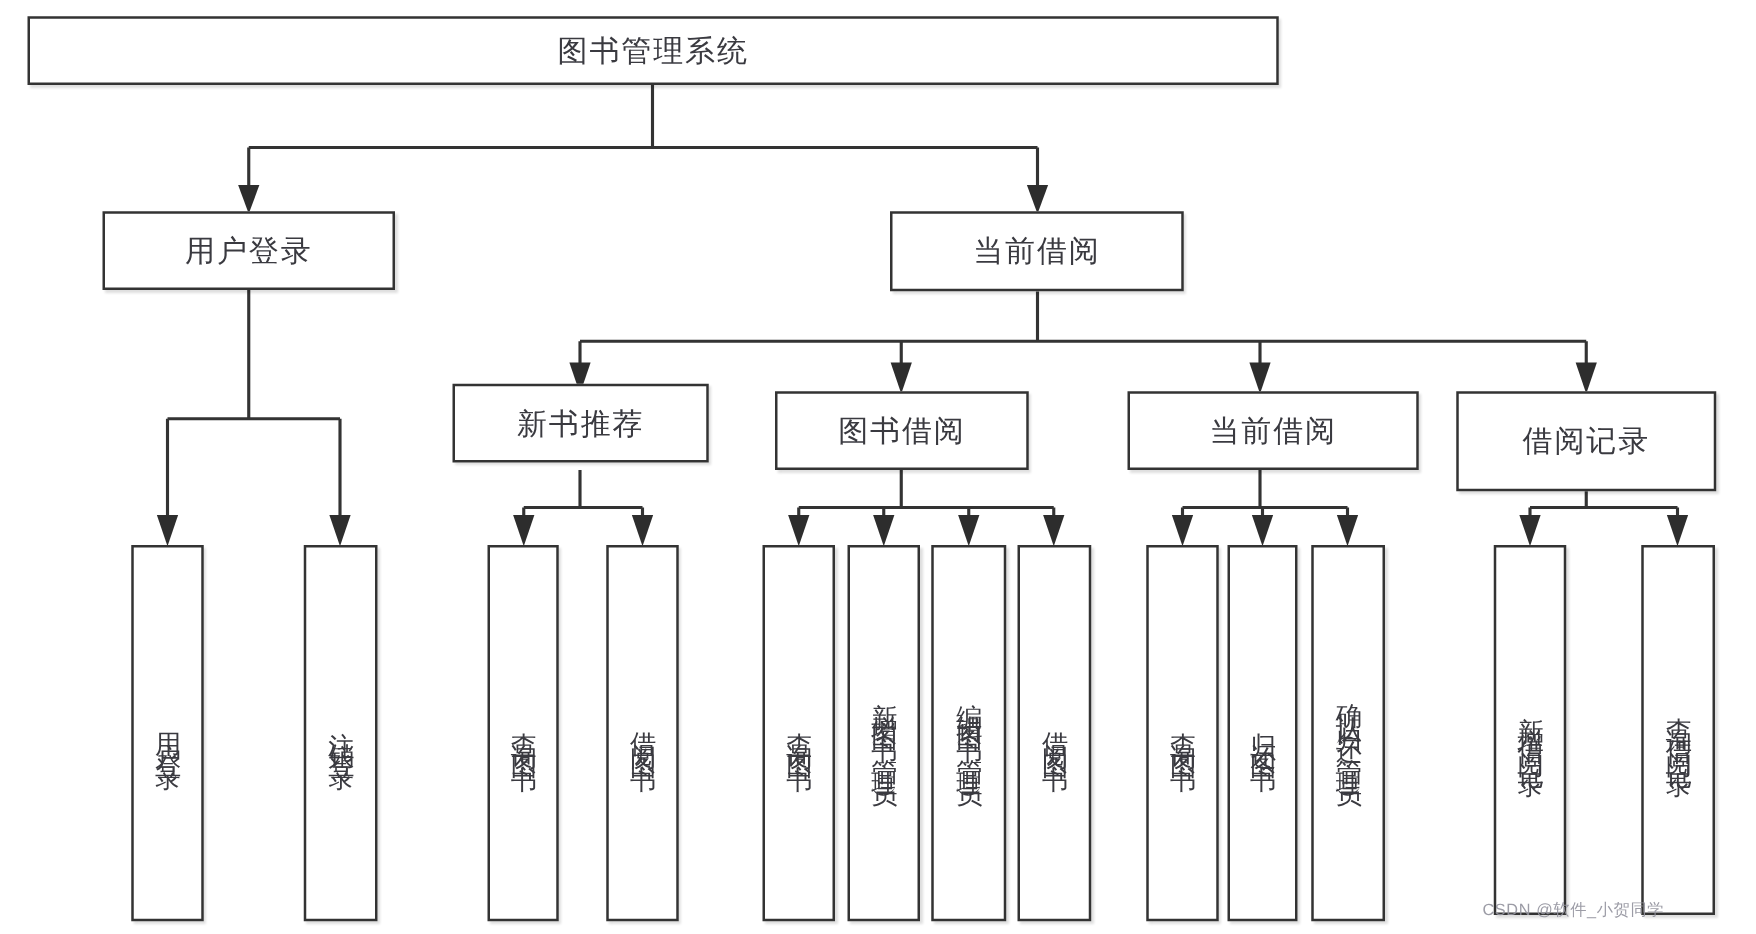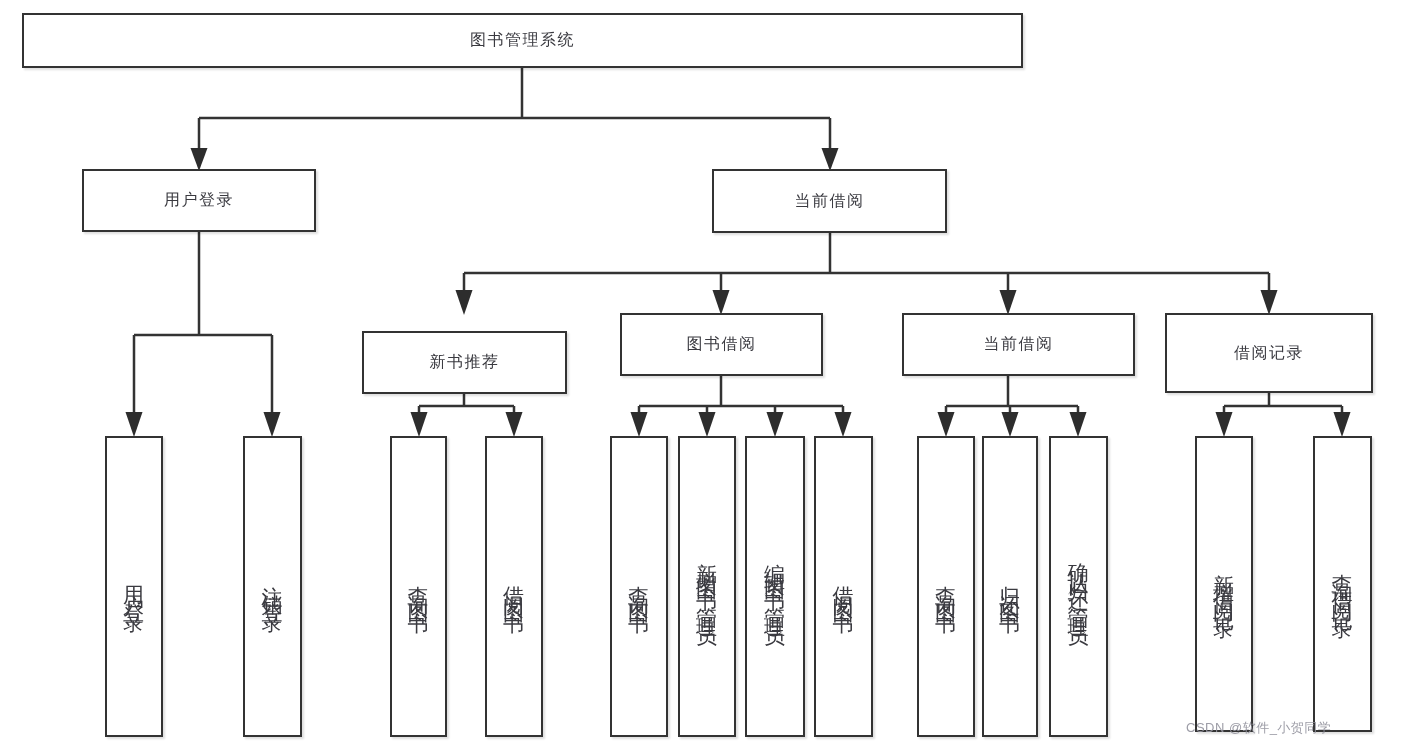--- a/index.html
+++ b/index.html
@@ -9,25 +9,25 @@
     position:relative; width:1405px; height:747px;
     background:#ffffff; overflow:hidden;
   }
   svg.wires { position:absolute; left:0; top:0; z-index:1; }
   .node {
     position:absolute; background:#ffffff; border:2.5px solid #333333;
     display:flex; align-items:center; justify-content:center;
     color:#3a3a40; z-index:2;
     box-shadow:2px 2px 2px rgba(0,0,0,0.13);
   }
-  .hlabel { font-size:16px; letter-spacing:1.5px; white-space:nowrap; }
+  .hlabel { font-size:24px; letter-spacing:1.5px; white-space:nowrap; }
   .n-root        { left:22px;  top:13px;  width:1001px; height:55px; }
   .n-user-login  { left:82px;  top:169px; width:234px;  height:63px; }
   .n-book-mgmt   { left:712px; top:169px; width:235px;  height:64px; }
-  .n-new-book    { left:362px; top:331px; width:205px;  height:63px; }
+  .n-new-book    { left:362px; top:307px; width:205px;  height:63px; }
   .n-book-borrow { left:620px; top:313px; width:203px;  height:63px; }
   .n-current     { left:902px; top:313px; width:233px;  height:63px; }
   .n-record      { left:1165px;top:313px; width:208px;  height:80px; }
   .leaf { top:436px; height:301px; }
   .leaf .vtext {
     writing-mode:vertical-rl; text-orientation:mixed;
     font-size:21px; line-height:1; letter-spacing:9px; white-space:nowrap;
   }
   .l1  { left:105px;  width:58px; }
   .l2  { left:243px;  width:59px; }

